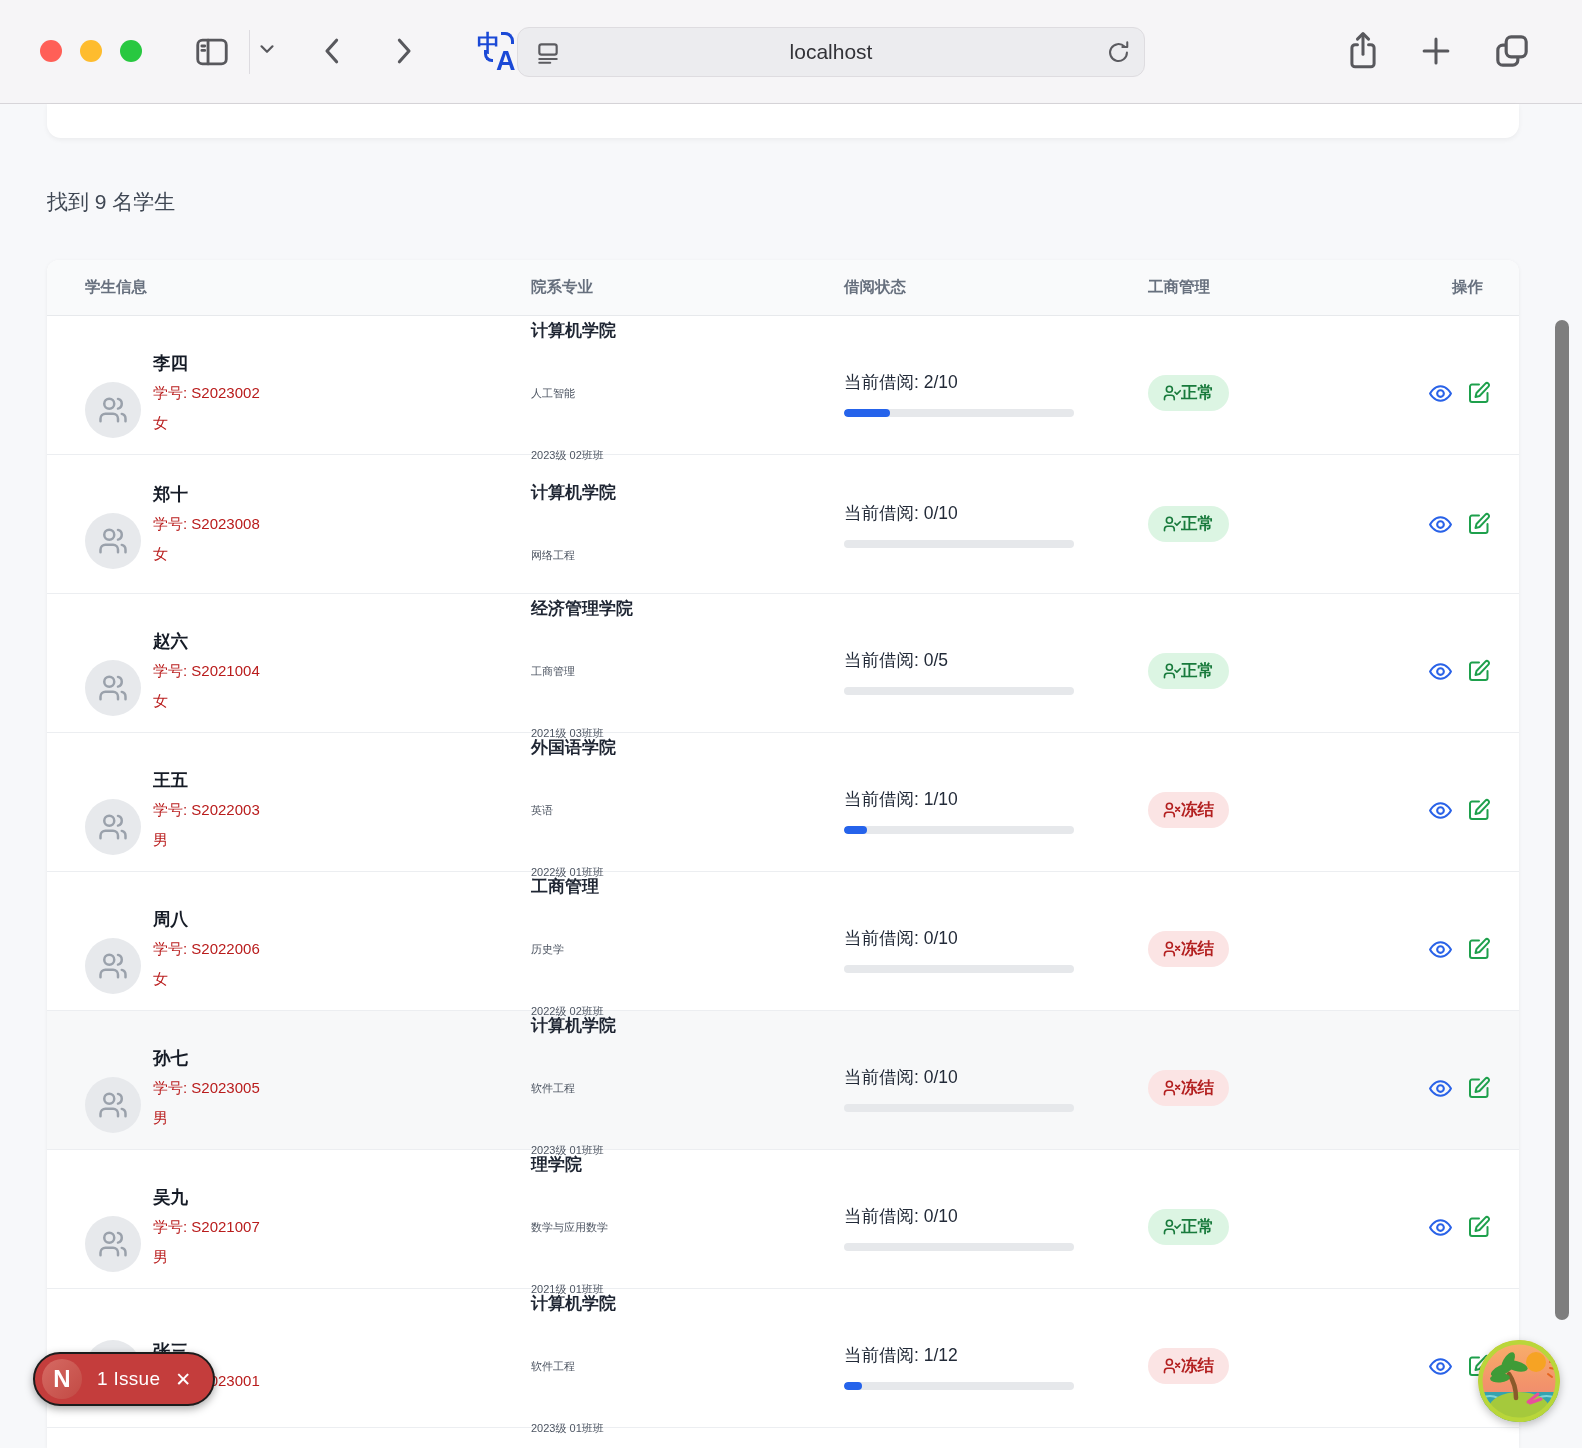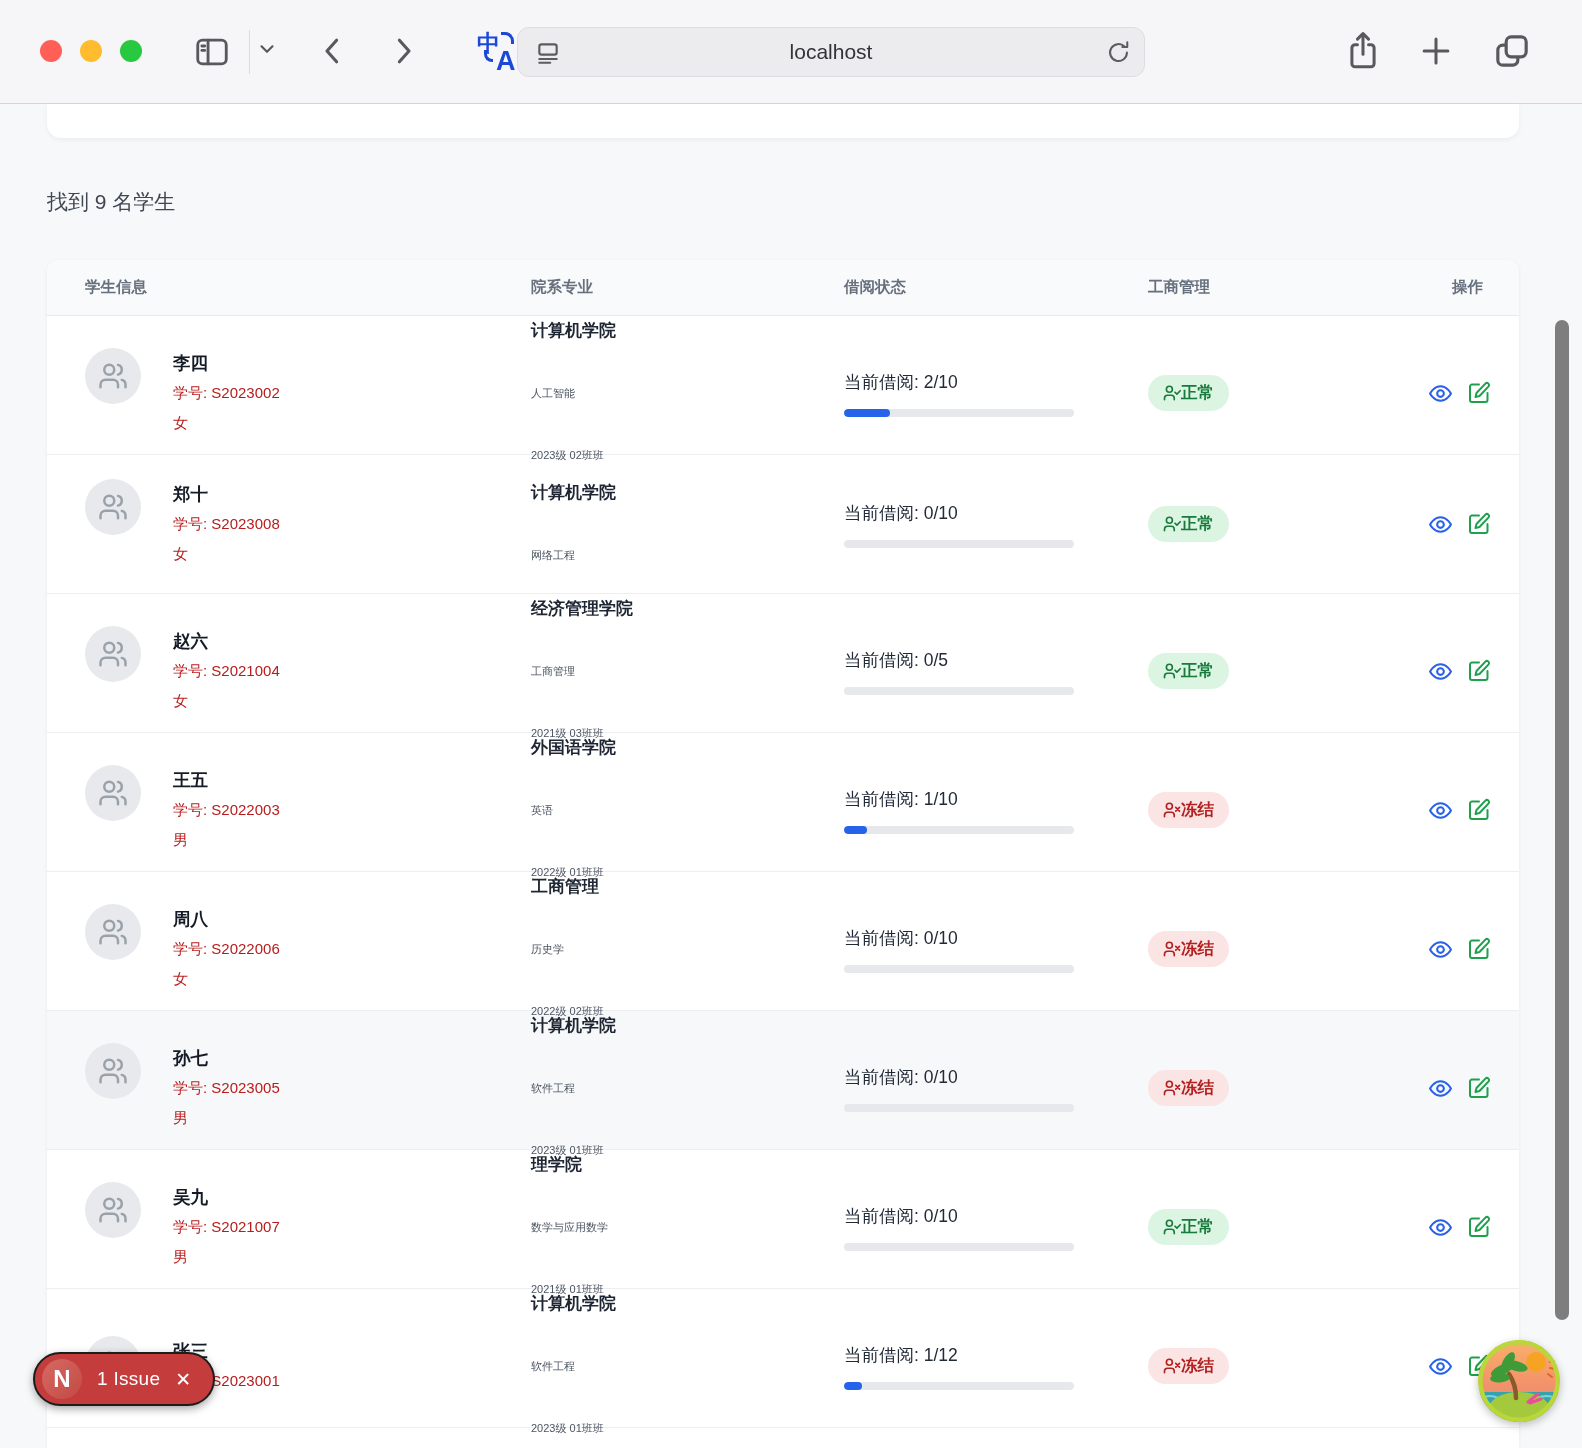--- a/index.html
+++ b/index.html
@@ -44,21 +44,21 @@
     background:#ffffff; border-radius:12px 12px 0 0; box-shadow:0 1px 4px rgba(0,0,0,.06); overflow:hidden; }
   .grid-row { display:grid; grid-template-columns:446px 313px 304px 280px 1fr;
     padding:0 36px 0 38px; align-items:center; }
   .thead { height:56px; background:#f9fafb; border-bottom:1px solid #e7e9ec;
     font-size:15.5px; font-weight:700; color:#67707e; }
   .thead .col-actions { text-align:right; }
 
   .trow { height:139px; border-bottom:1px solid #eceef1; background:#ffffff; }
   .trow.highlighted { background:#f7f8f9; }
 
-  .student-cell { display:flex; align-items:flex-start; gap:32px; }
+  .student-cell { display:flex; align-items:flex-end; gap:12px; }
   .avatar { width:56px; height:56px; border-radius:50%; background:#e7e9ec; color:#9aa1ab;
     display:flex; align-items:center; justify-content:center; flex:none; }
   .s-name { font-size:17.5px; font-weight:700; color:#151b26; line-height:30px; }
   .s-sub { font-size:15px; color:#b91c1c; line-height:30px; }
 
   .d-college { font-size:17px; font-weight:700; color:#1f2633; line-height:30px; }
   .d-sub { font-size:11px; color:#4d5562; line-height:30px;margin-top:32px; }
 
   .borrow-label { font-size:17.5px; color:#222a38; margin-bottom:15px; }
   .progress-track { width:230px; height:8px; background:#e6e8eb; border-radius:99px; overflow:hidden; }

